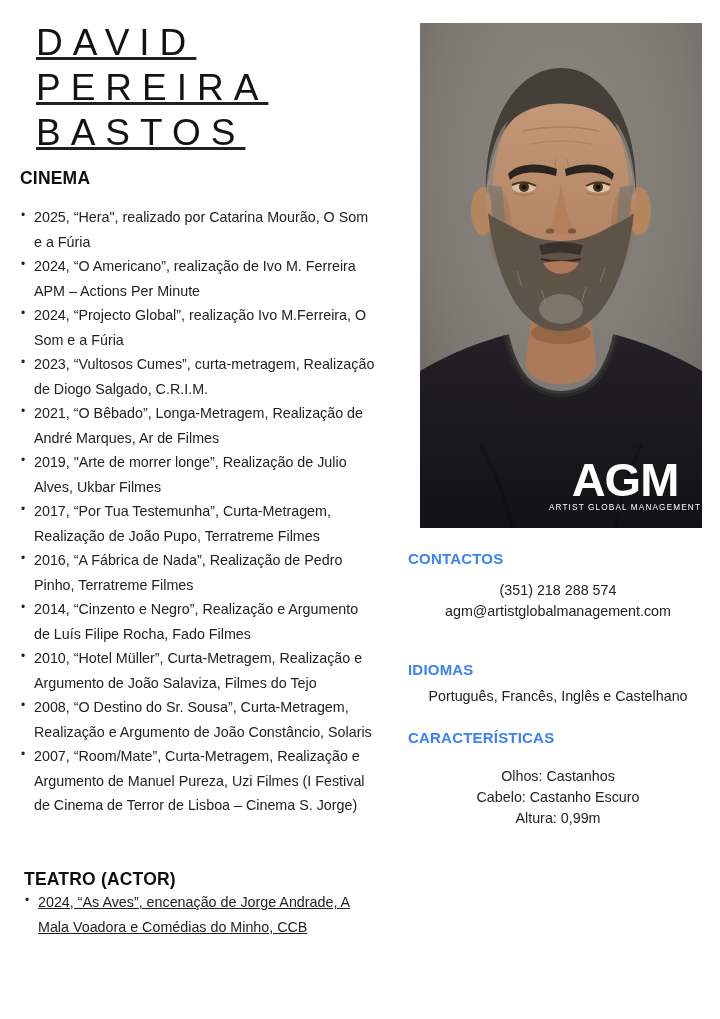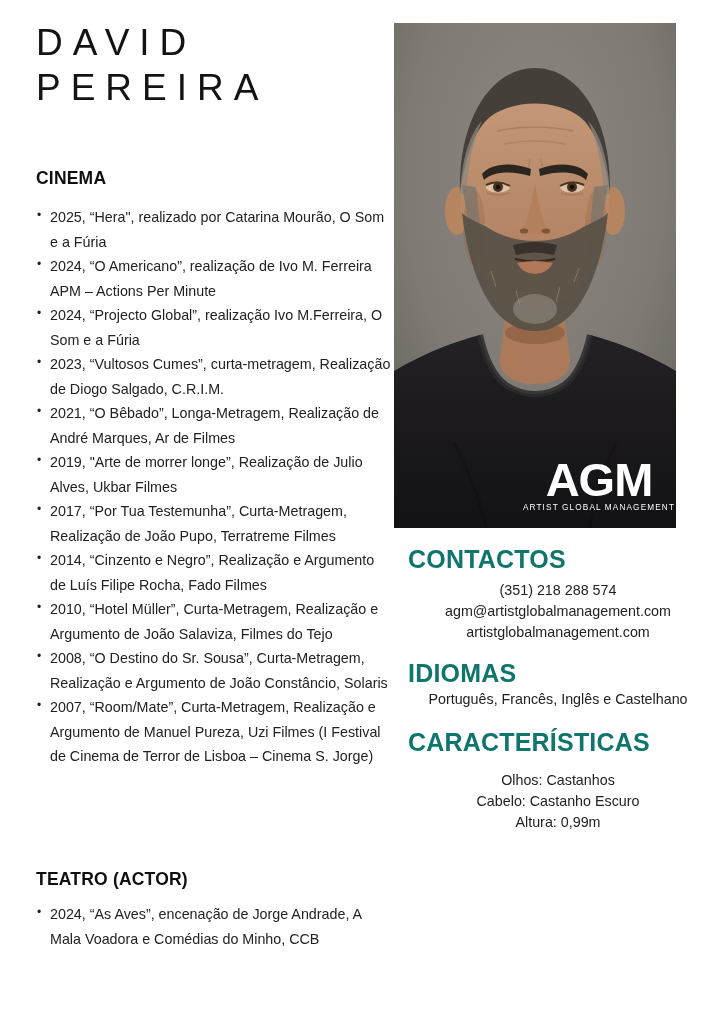--- a/index.html
+++ b/index.html
@@ -7,84 +7,86 @@
   body {
     background:#ffffff;
     font-family:"Liberation Sans","DejaVu Sans",sans-serif;
     color:#202022;
     position:relative;
     overflow:hidden;
   }
   .sheet { position:absolute; inset:0; background:#ffffff; }
 
   
-  .name-block { position:absolute; left:36px; top:20px; }
+  .name-block { position:absolute; left:36px; top:20px;text-decoration:underline; }
   .name-line {
     font-size:37px; line-height:45px; letter-spacing:10px;
     font-weight:400; color:#131313; white-space:nowrap;
   }
 
   
   .section-heading {
     font-size:17.5px; line-height:21px; font-weight:700;
     letter-spacing:0.2px; color:#0f0f0f;
   }
 
   
-  .section-cinema { position:absolute; left:36px; top:168px; width:358px; }
-  .section-teatro { position:absolute; left:36px; top:869px; width:358px; }
+  .section-cinema { position:absolute; left:20px; top:168px; width:358px; }
+  .section-teatro { position:absolute; left:24px; top:869px; width:358px; }
   .credits-list { list-style:none; margin-top:16px; }
-  .section-teatro .credits-list { margin-top:12px; }
+  .section-teatro .credits-list { margin-top:0;text-decoration:underline; }
   .credits-list li {
     position:relative; padding-left:14px;
     font-size:14.3px; line-height:24.5px; color:#222224;
   }
   .credits-list li::before {
     content:"•"; position:absolute; left:1px; top:-2px;
     font-size:12px; color:#222224;
   }
 
   
-  .photo { position:absolute; left:394px; top:23px; width:282px; height:505px; }
+  .photo { position:absolute; left:420px; top:23px; width:282px; height:505px; }
   .photo svg { display:block; width:100%; height:100%; }
 
   
   .right-col { position:absolute; left:408px; top:547px; width:300px; }
   .right-heading {
-    font-size:25px; line-height:24px; font-weight:700;
-    letter-spacing:0.2px; color:#0f766e;
+    font-size:15px; line-height:24px; font-weight:700;
+    letter-spacing:0.2px; color:#3b82f6;
   }
   .right-line { font-size:14.3px; line-height:20.8px; color:#222224;text-align:center; }
   .contact-block { margin-top:9px; }
-  .heading-idiomas { margin-top:19px; }
+  .heading-idiomas { margin-top:36px; }
   .idiomas-line { margin-top:4px; }
   .heading-caract { margin-top:20px; }
   .caract-block { margin-top:16px; }
   .right-link { color:#222224; text-decoration:none; cursor:pointer; }
 </style>
 </head>
 <body>
 
 <div class="sheet">
 
   <header class="name-block">
     <div class="name-line">DAVID</div>
     <div class="name-line">PEREIRA</div>
+    <div class="name-line">BASTOS</div>
   </header>
 
   <section class="section-cinema">
     <h2 class="section-heading">CINEMA</h2>
     <ul class="credits-list">
       <li>2025, “Hera", realizado por Catarina Mourão, O Som e a Fúria</li>
       <li>2024, “O Americano”, realização de Ivo M. Ferreira APM – Actions Per Minute</li>
       <li>2024, “Projecto Global”, realização Ivo M.Ferreira, O Som e a Fúria</li>
       <li>2023, “Vultosos Cumes”, curta-metragem, Realização de Diogo Salgado, C.R.I.M.</li>
       <li>2021, “O Bêbado”, Longa-Metragem, Realização de André Marques, Ar de Filmes</li>
       <li>2019, "Arte de morrer longe”, Realização de Julio Alves, Ukbar Filmes</li>
       <li>2017, “Por Tua Testemunha”, Curta-Metragem, Realização de João Pupo, Terratreme Filmes</li>
+      <li>2016, “A Fábrica de Nada”, Realização de Pedro Pinho, Terratreme Filmes</li>
       <li>2014, “Cinzento e Negro”, Realização e Argumento de Luís Filipe Rocha, Fado Filmes</li>
       <li>2010, “Hotel Müller”, Curta-Metragem, Realização e Argumento de João Salaviza, Filmes do Tejo</li>
       <li>2008, “O Destino do Sr. Sousa”, Curta-Metragem, Realização e Argumento de João Constâncio, Solaris</li>
       <li>2007, “Room/Mate”, Curta-Metragem, Realização e Argumento de Manuel Pureza, Uzi Filmes (I Festival de Cinema de Terror de Lisboa – Cinema S. Jorge)</li>
     </ul>
   </section>
 
   <section class="section-teatro">
     <h2 class="section-heading">TEATRO (ACTOR)</h2>
     <ul class="credits-list">
@@ -168,21 +170,20 @@
         <text x="205" y="487" text-anchor="middle" font-size="8.2" letter-spacing="1.15" fill="#ffffff">ARTIST GLOBAL MANAGEMENT</text>
       </g>
     </svg>
   </figure>
 
   <aside class="right-col">
     <h2 class="right-heading">CONTACTOS</h2>
     <div class="contact-block">
       <div class="right-line">(351) 218 288 574</div>
       <div class="right-line"><span class="right-link">agm@artistglobalmanagement.com</span></div>
-      <div class="right-line"><span class="right-link">artistglobalmanagement.com</span></div>
     </div>
 
     <h2 class="right-heading heading-idiomas">IDIOMAS</h2>
     <div class="right-line idiomas-line">Português, Francês, Inglês e Castelhano</div>
 
     <h2 class="right-heading heading-caract">CARACTERÍSTICAS</h2>
     <div class="caract-block">
       <div class="right-line">Olhos: Castanhos</div>
       <div class="right-line">Cabelo: Castanho Escuro</div>
       <div class="right-line">Altura: 0,99m</div>

